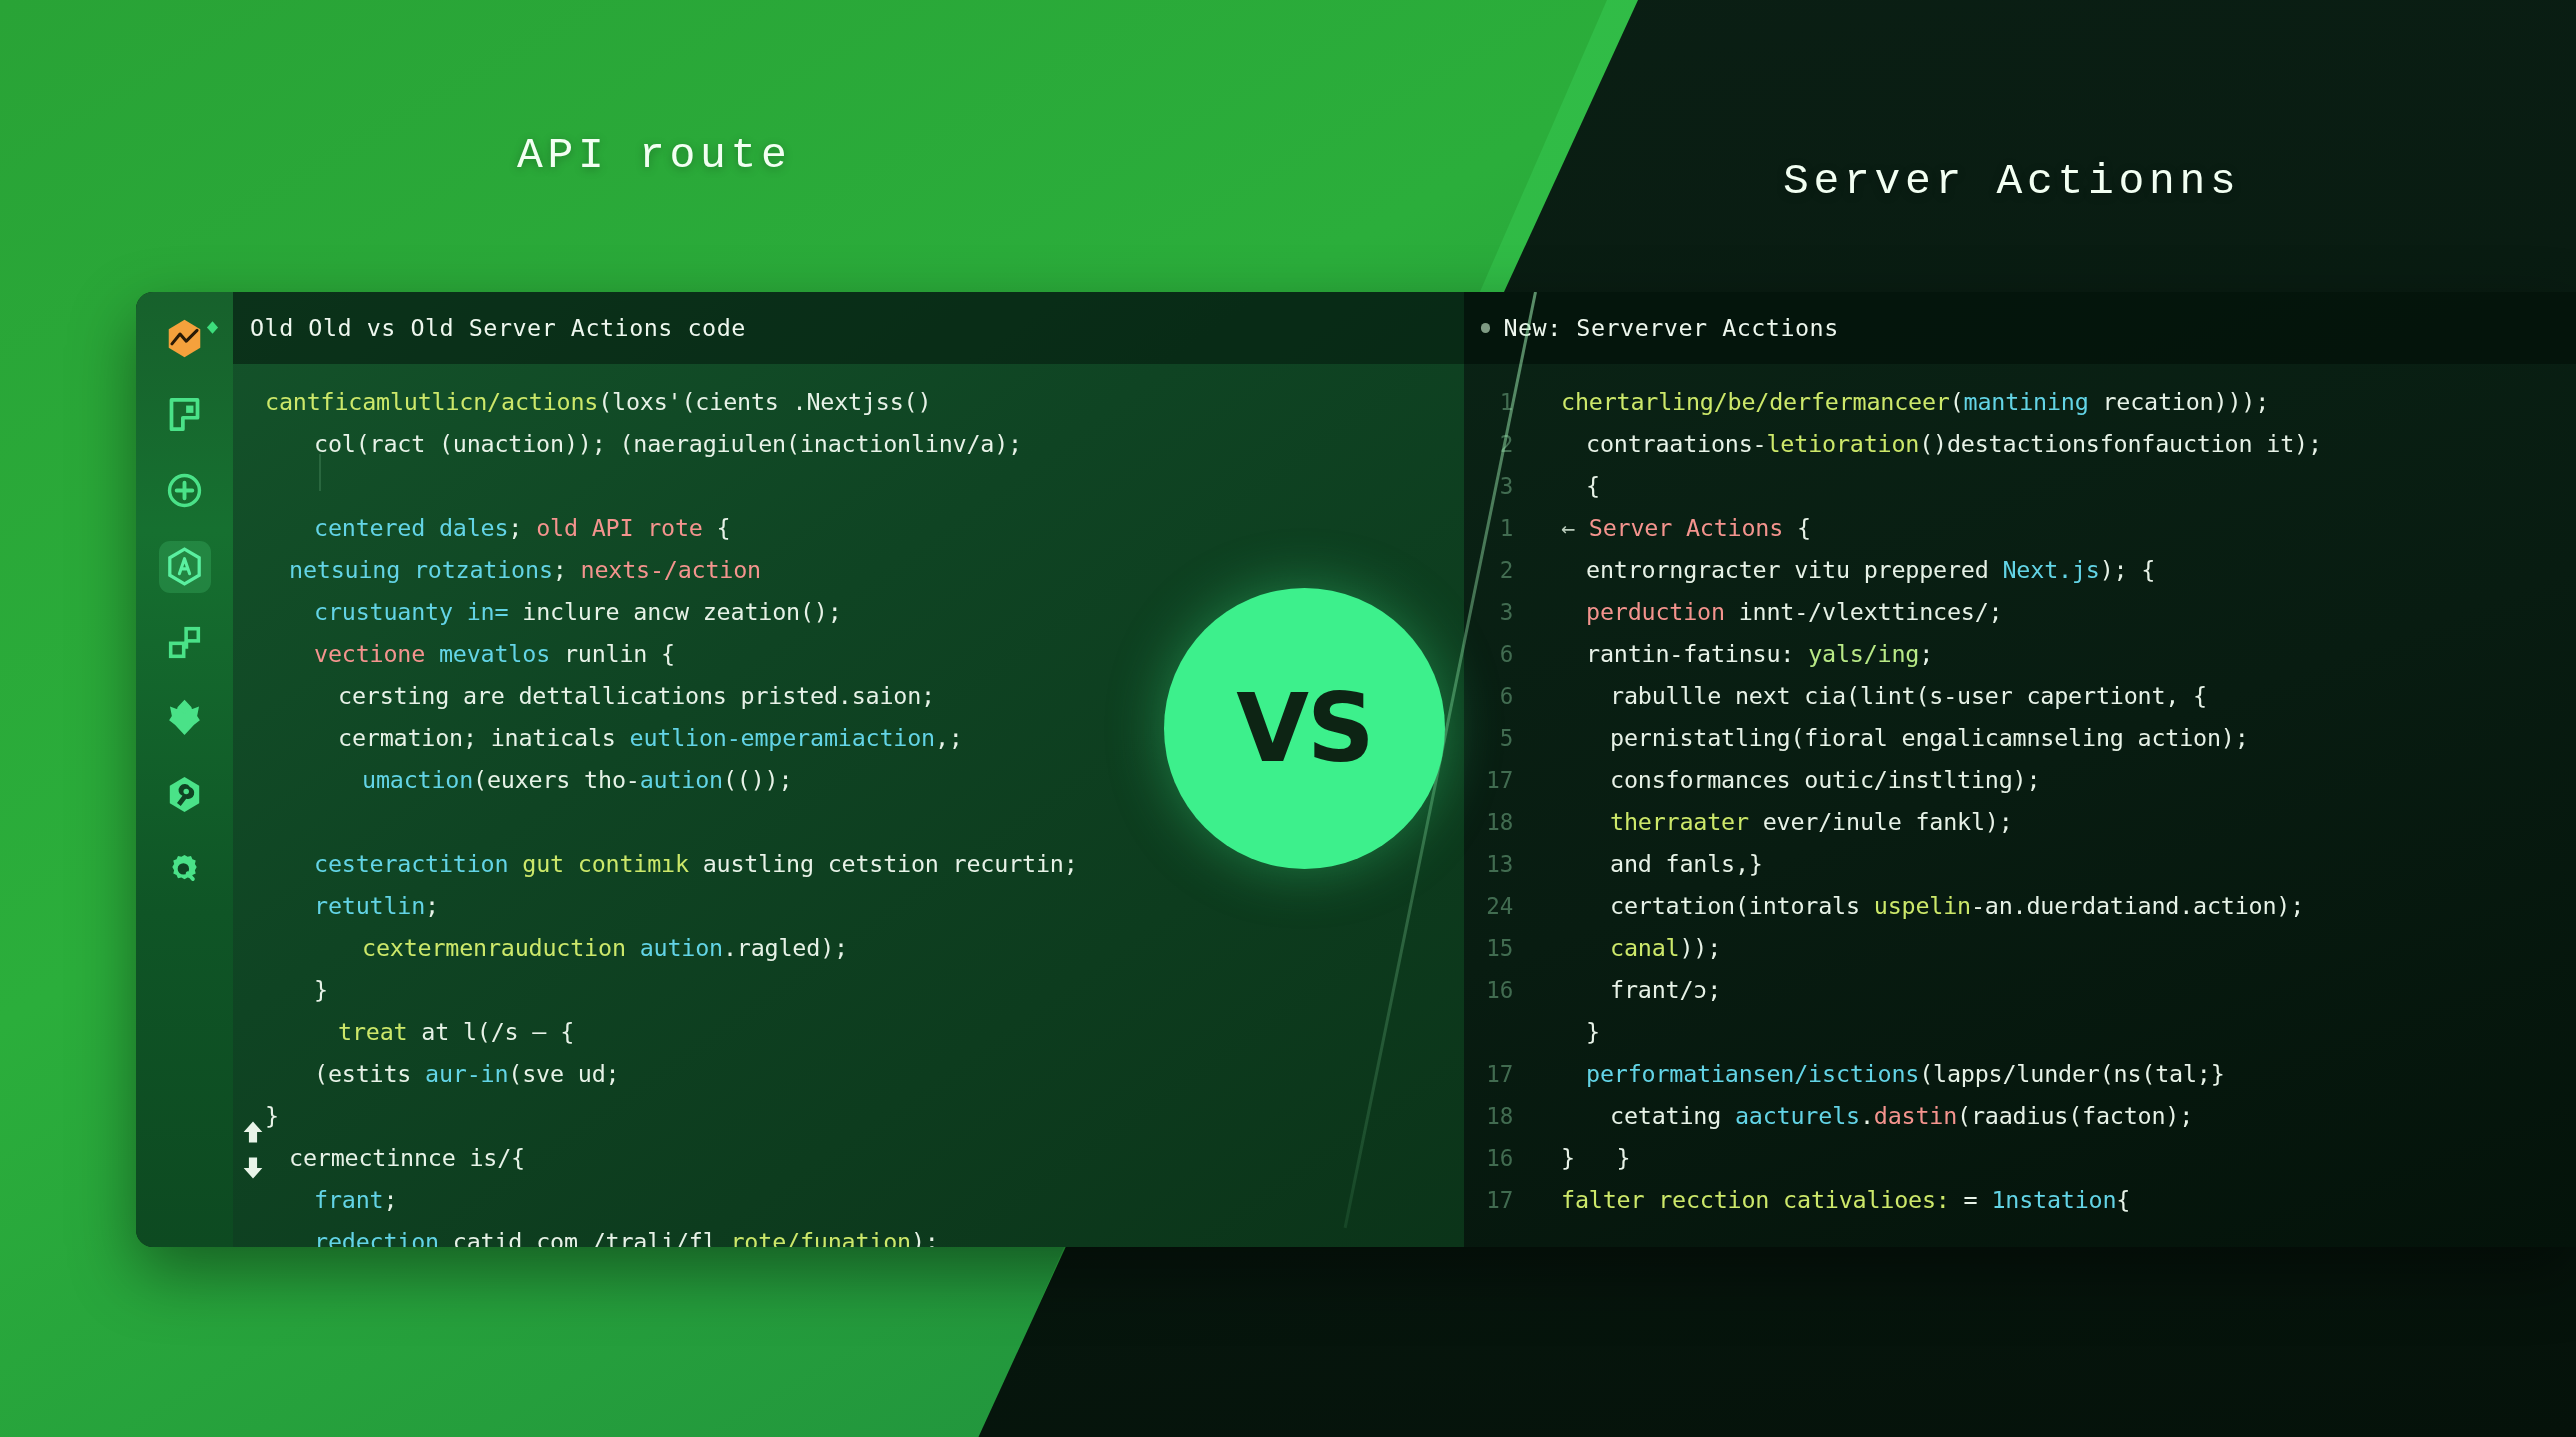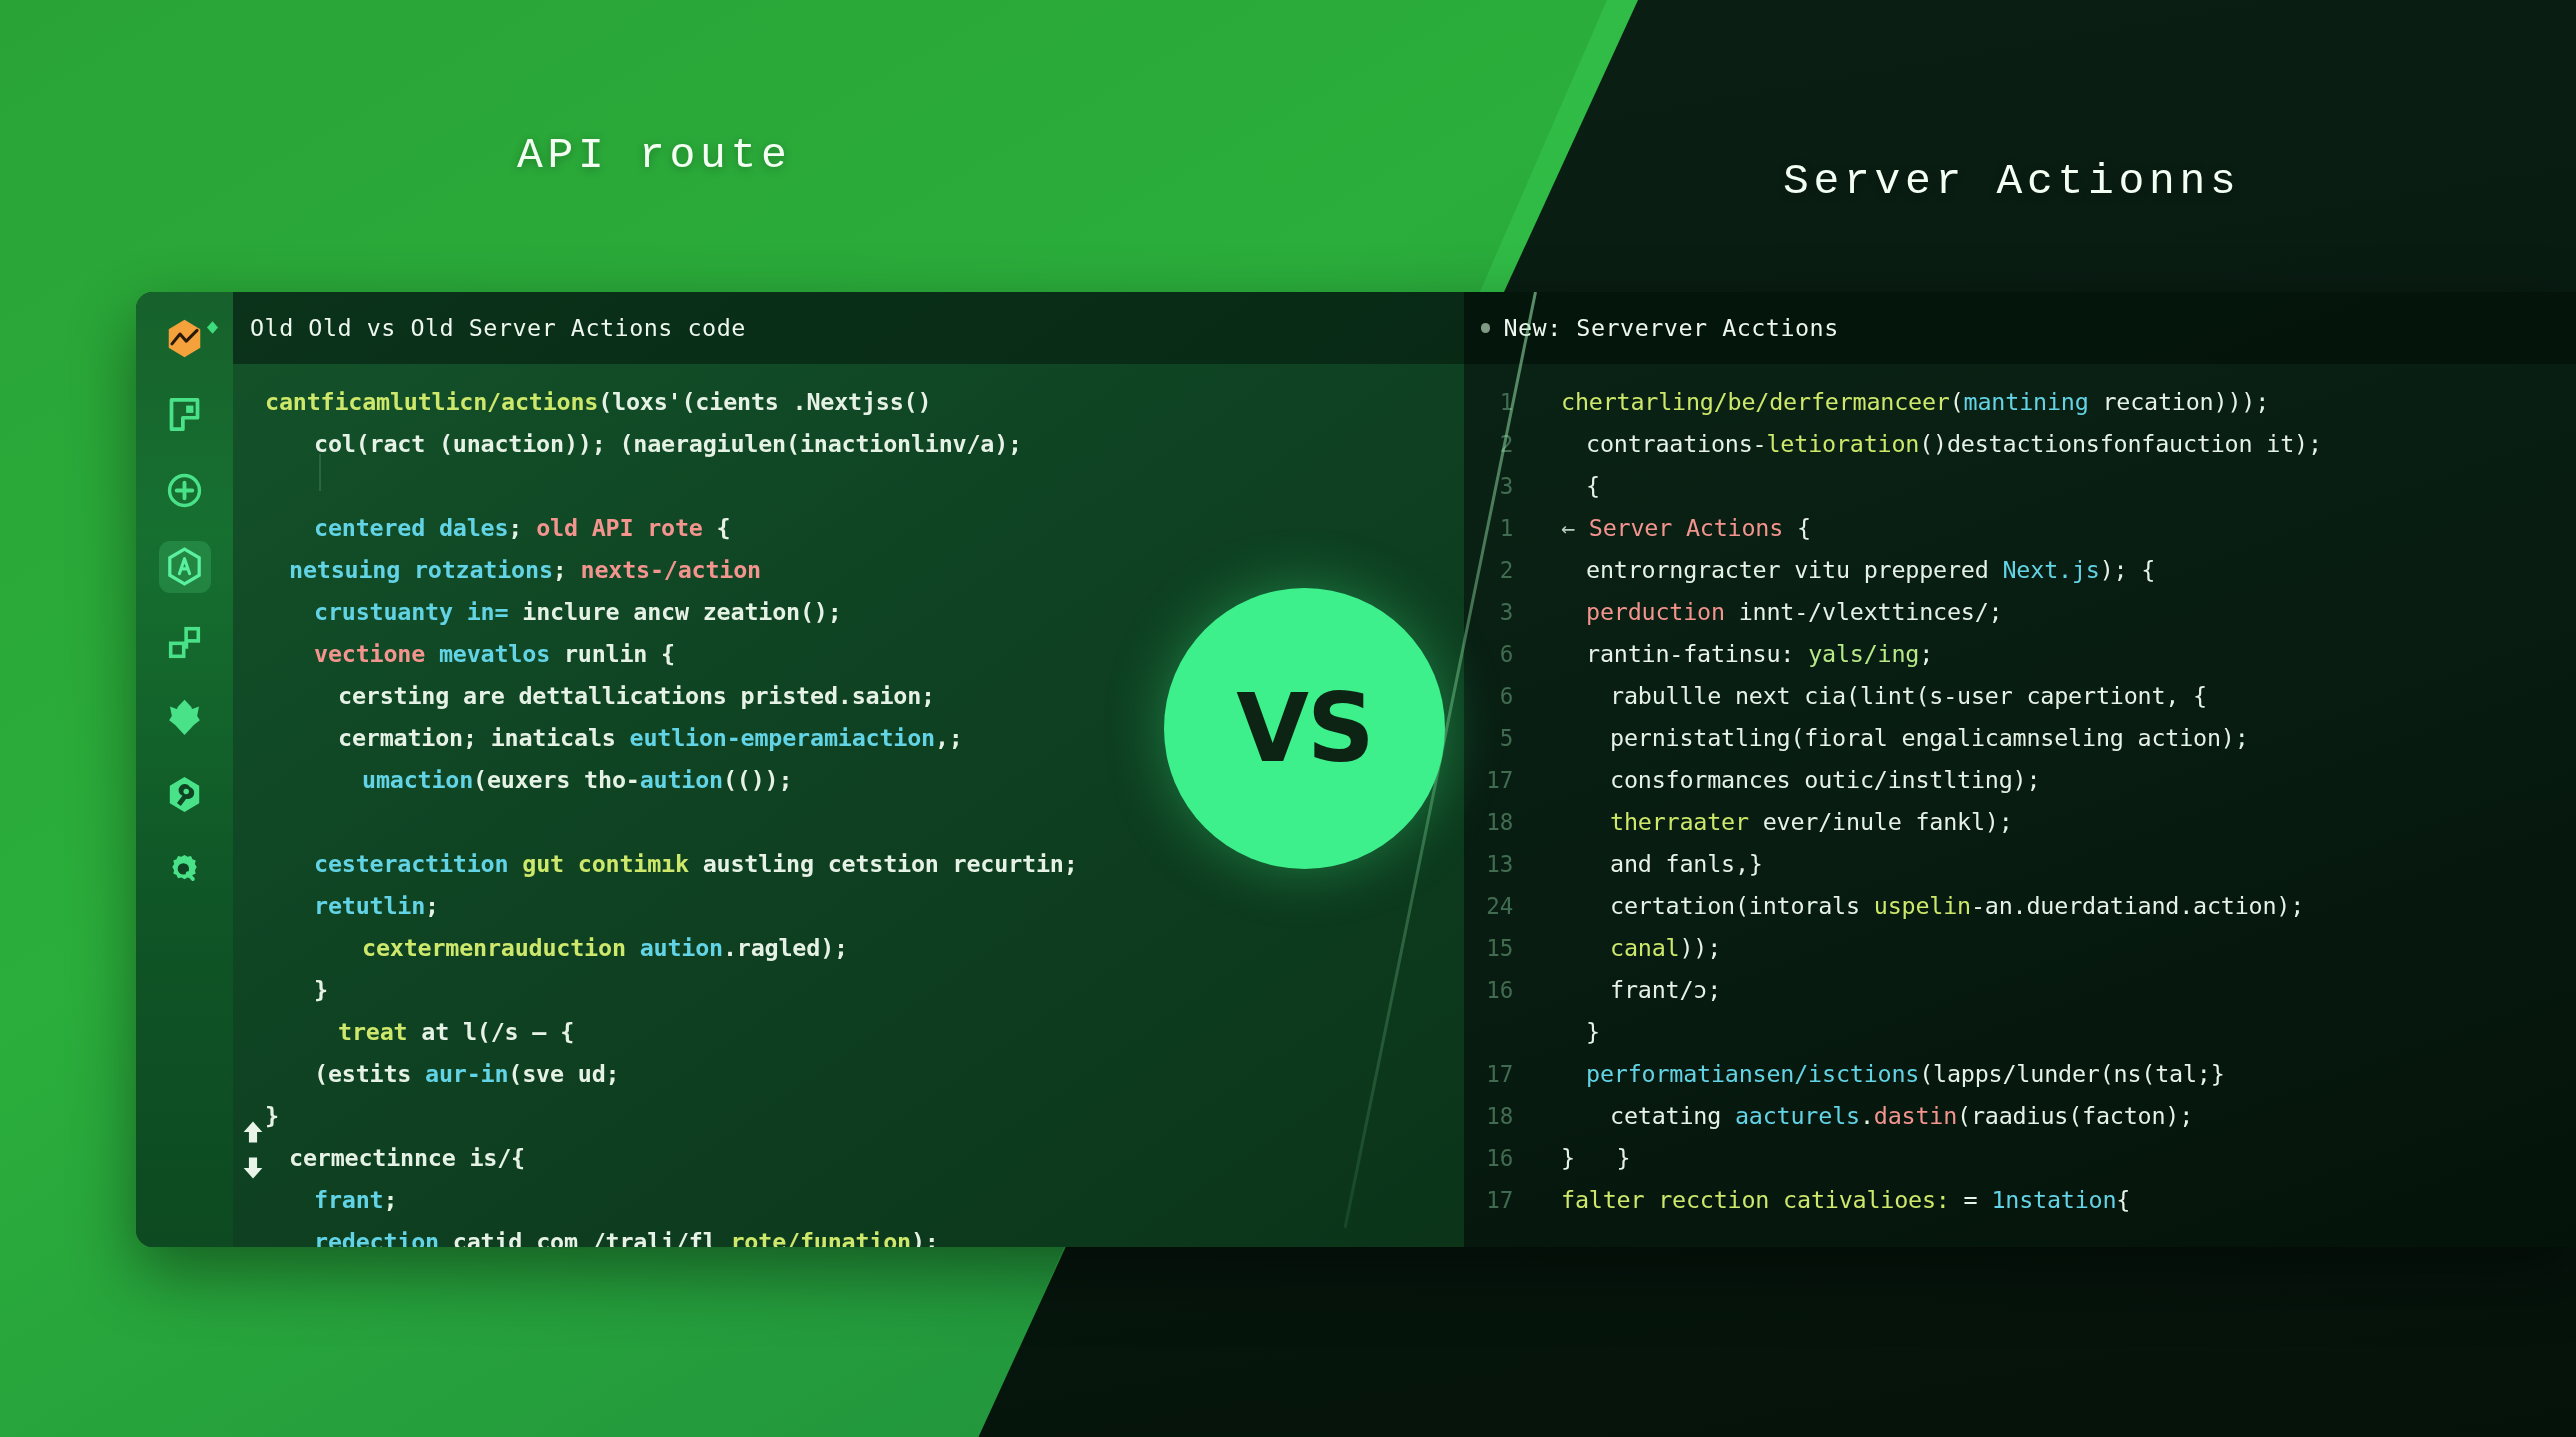--- a/index.html
+++ b/index.html
@@ -149,21 +149,21 @@
   .ln {
     width: 73px;
     flex: 0 0 73px;
     text-align: right;
     padding-right: 24px;
     box-sizing: border-box;
     color: #4c7a5c;
     font-size: 22.5px;
     opacity: 0.85;
   }
-  .pane-left .code-row { padding-left: 32px; font-weight: bold; }
+  .pane-left .code-row { padding-left: 32px; }
   .code-text { color: #e7f2e7; }
 
   
   .t-def  { color: #e8f2e8; }
   .t-key  { color: #f4948e; }
   .t-str  { color: #cde86a; }
   .t-cyan { color: #63d4e6; }
   .t-mut  { color: #b8e986; }
   .t-dim  { color: #b9cbbb; }
 

